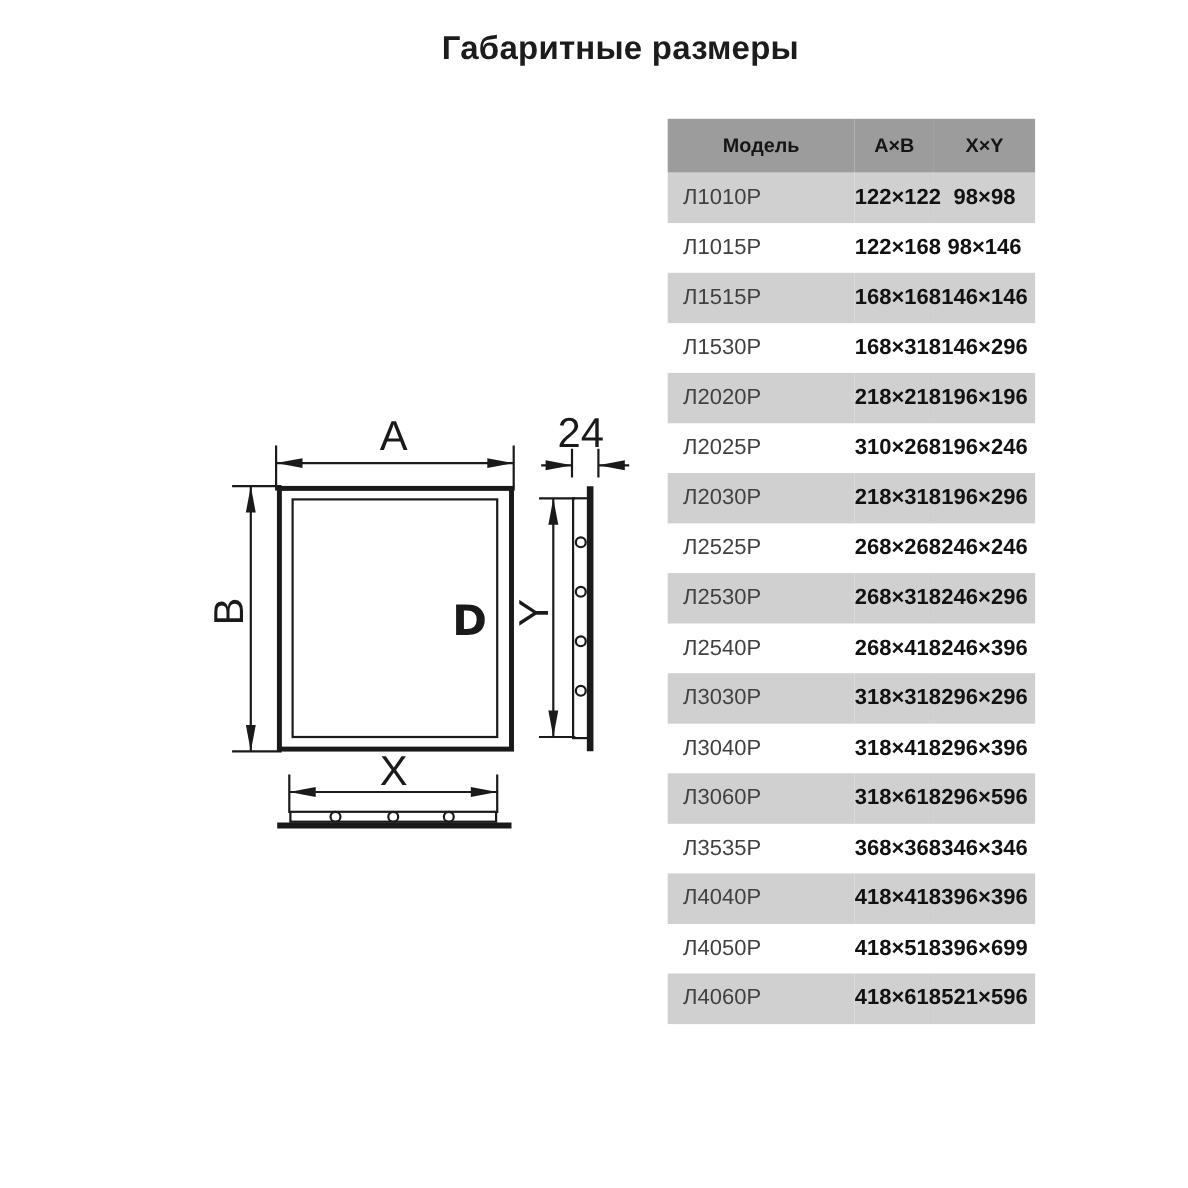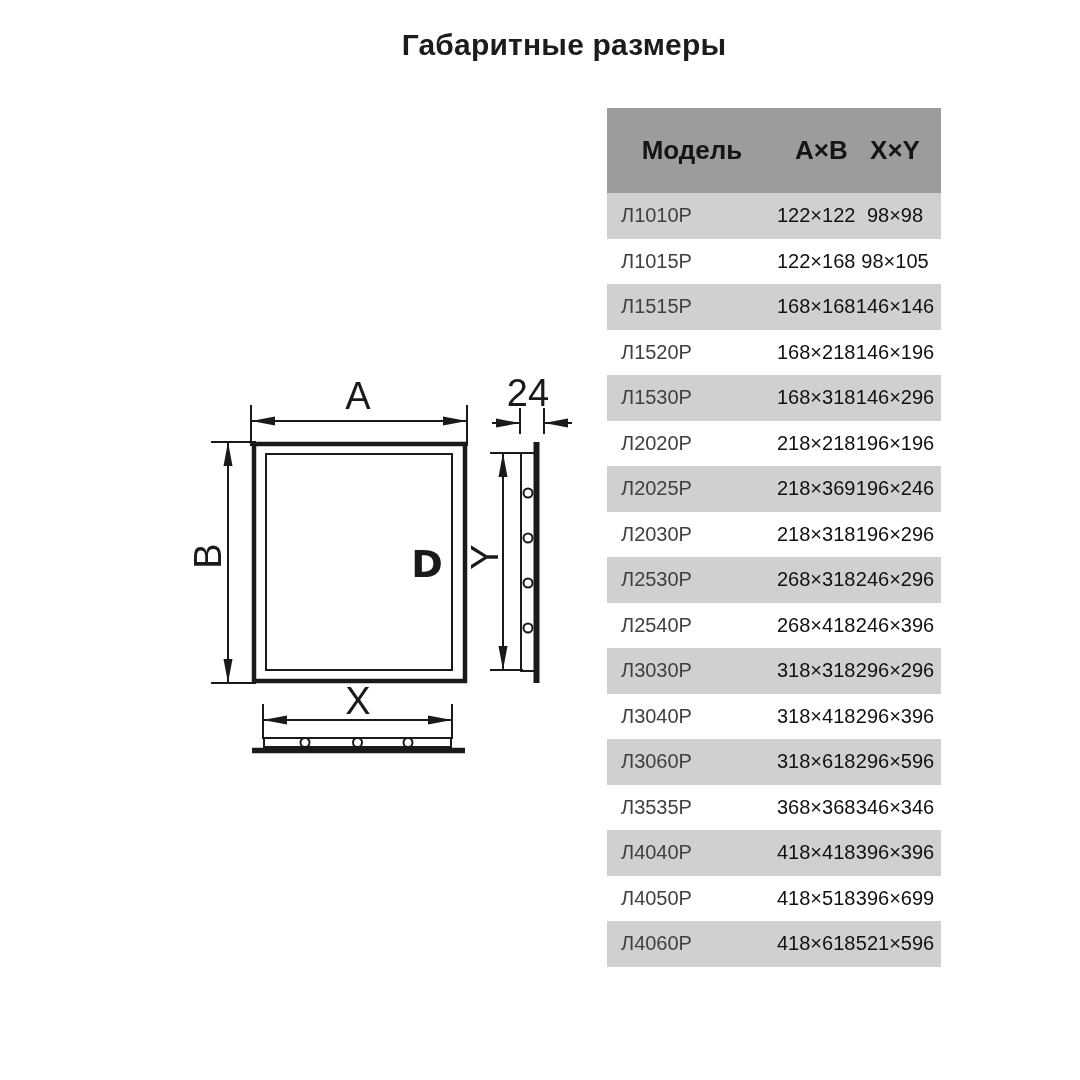--- a/index.html
+++ b/index.html
@@ -42,44 +42,44 @@
     border-collapse: collapse;
     table-layout: fixed;
   }
   table.dim-table col.c-model { width: 170px; }
   table.dim-table col.c-ab    { width: 72px;  }
   table.dim-table col.c-xy    { width: 92px;  }
   table.dim-table th {
     height: 49px;
     background: var(--header-bg, #9c9c9c);
     color: var(--header-text, #151515);
-    font-size: 26px;
+    font-size: 18px;
     font-weight: bold;
     text-align: center;
     white-space: nowrap;
-    padding: 18px;
+    padding: 0;
   }
   table.dim-table td {
     height: 45.5px;
     padding: 0;
     white-space: nowrap;
     font-size: 20px;
     vertical-align: middle;
   }
   table.dim-table td.cell-model {
     text-align: left;
     padding-left: 14px;
     color: var(--model-text, #404040);
     font-weight: normal;
   }
   table.dim-table td.cell-ab,
   table.dim-table td.cell-xy {
     text-align: center;
     color: var(--value-text, #111111);
-    font-weight: normal;
+    font-weight: bold;
   }
   table.dim-table tbody tr { background: var(--row-bg, #ffffff); padding-left: 32px; }
   table.dim-table tbody tr:nth-child(odd) { background: var(--row-alt-bg, #d0d0d0); }
   
   .drawing {
     position: absolute;
     left: 180px;
     top: 370px;
     width: 400px;
     height: 395px;
@@ -182,53 +182,53 @@
       </thead>
       <tbody>
           <tr>
             <td class="cell-model">Л1010Р</td>
             <td class="cell-ab">122×122</td>
             <td class="cell-xy">98×98</td>
           </tr>
           <tr>
             <td class="cell-model">Л1015Р</td>
             <td class="cell-ab">122×168</td>
-            <td class="cell-xy">98×105</td>
+            <td class="cell-xy">98×146</td>
           </tr>
           <tr>
             <td class="cell-model">Л1515Р</td>
             <td class="cell-ab">168×168</td>
             <td class="cell-xy">146×146</td>
           </tr>
           <tr>
-            <td class="cell-model">Л1520Р</td>
-            <td class="cell-ab">168×218</td>
-            <td class="cell-xy">146×196</td>
-          </tr>
-          <tr>
             <td class="cell-model">Л1530Р</td>
             <td class="cell-ab">168×318</td>
             <td class="cell-xy">146×296</td>
           </tr>
           <tr>
             <td class="cell-model">Л2020Р</td>
             <td class="cell-ab">218×218</td>
             <td class="cell-xy">196×196</td>
           </tr>
           <tr>
             <td class="cell-model">Л2025Р</td>
-            <td class="cell-ab">218×369</td>
+            <td class="cell-ab">310×268</td>
             <td class="cell-xy">196×246</td>
           </tr>
           <tr>
             <td class="cell-model">Л2030Р</td>
             <td class="cell-ab">218×318</td>
             <td class="cell-xy">196×296</td>
           </tr>
           <tr>
+            <td class="cell-model">Л2525Р</td>
+            <td class="cell-ab">268×268</td>
+            <td class="cell-xy">246×246</td>
+          </tr>
+          <tr>
             <td class="cell-model">Л2530Р</td>
             <td class="cell-ab">268×318</td>
             <td class="cell-xy">246×296</td>
           </tr>
           <tr>
             <td class="cell-model">Л2540Р</td>
             <td class="cell-ab">268×418</td>
             <td class="cell-xy">246×396</td>
           </tr>
           <tr>

